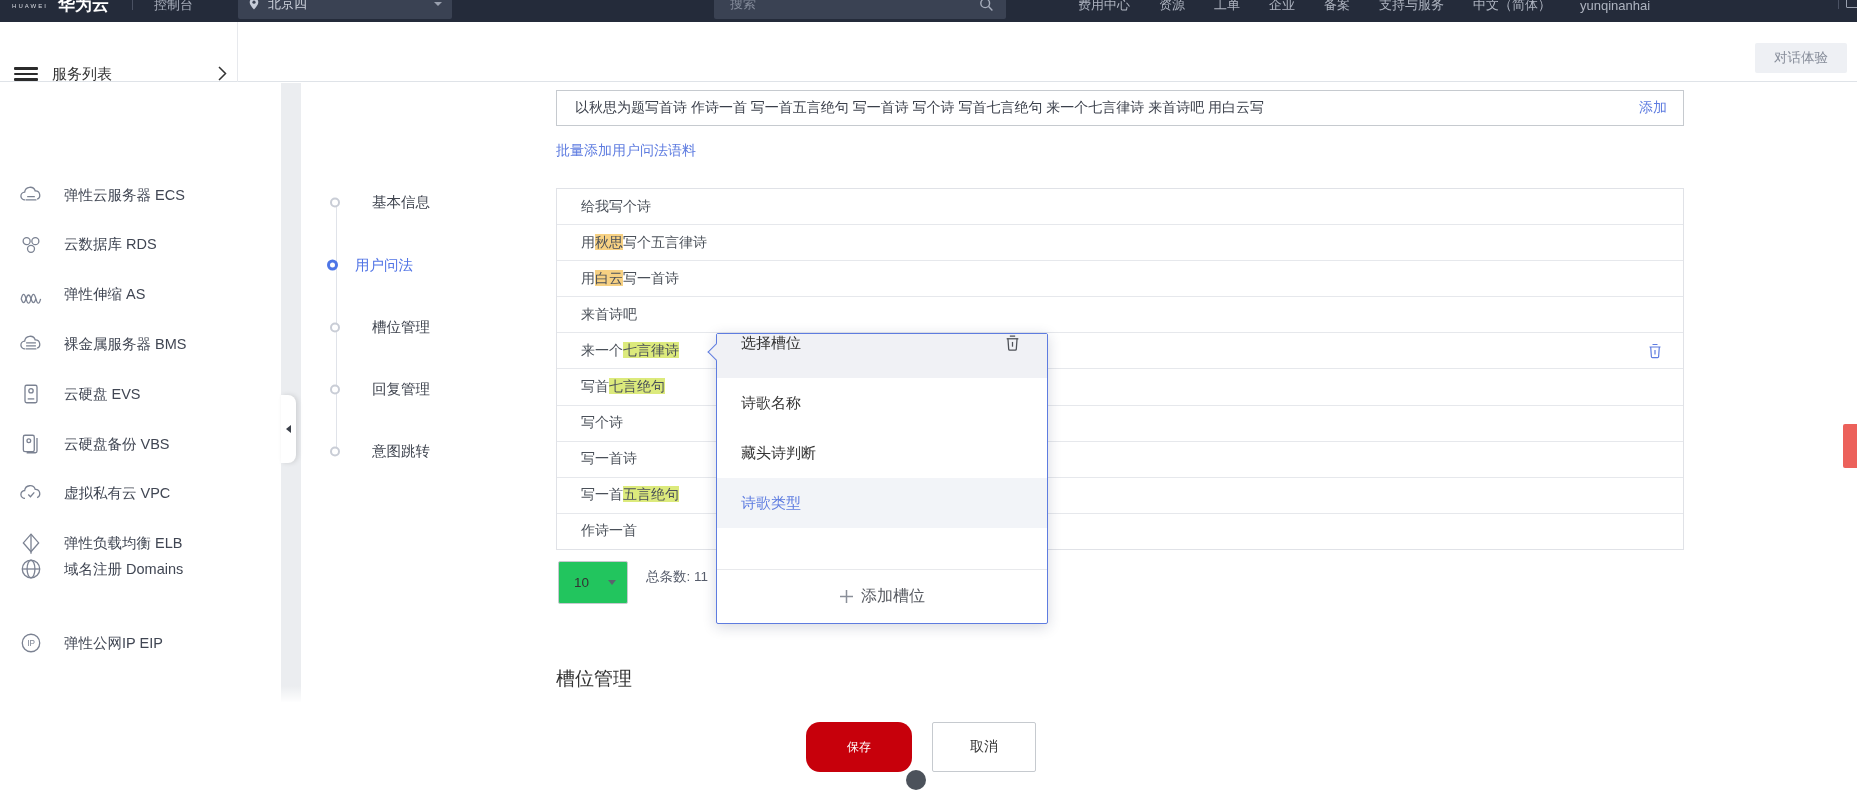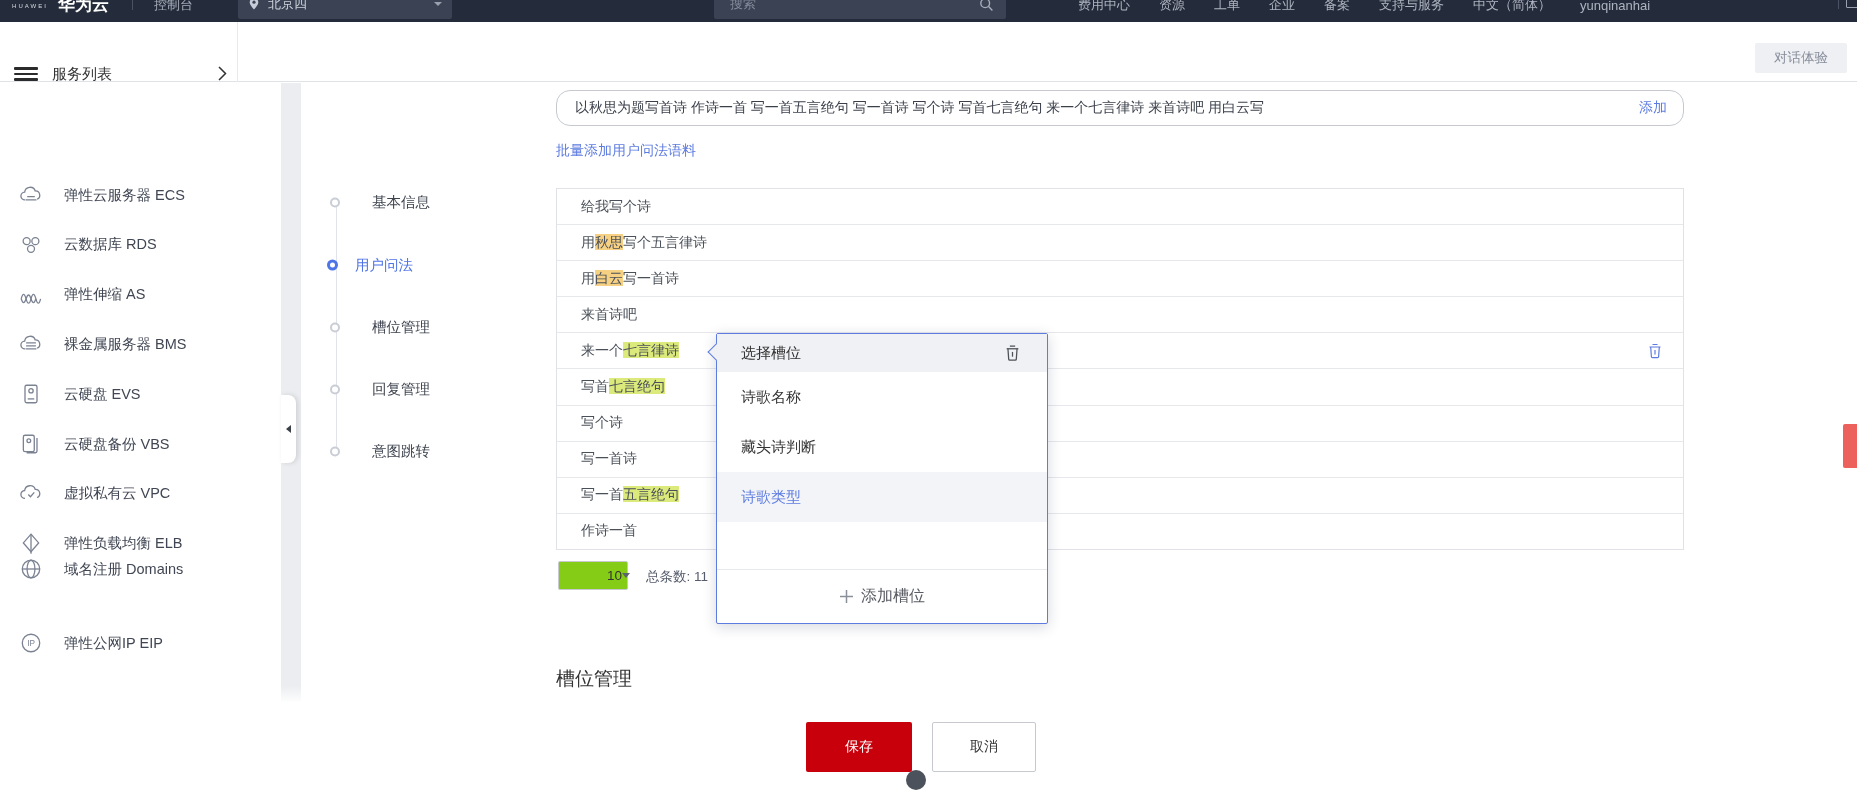--- a/index.html
+++ b/index.html
@@ -51,56 +51,56 @@
 
   
   .stepper-line { position:absolute; left:336px; top:202px; width:1px; height:249px; background:#e0e3e9; }
   .step { position:absolute; display:flex; align-items:center; transform:translateY(-50%); cursor:pointer; }
   .step .dot { width:10px; height:10px; border:2px solid #c9cdd6; border-radius:50%; background:#fff; margin-left:330px; }
   .step .step-lb { font-size:14.5px; color:#3e434e; margin-left:32px; }
   .step.active .dot { width:11px; height:11px; border:3px solid #4d75e6; margin-left:327px; }
   .step.active .step-lb { color:#5073e5; margin-left:17px; }
 
   
-  .corpus-input { position:absolute; left:556px; top:90px; width:1128px; height:36px; border:1px solid #c6cacf; border-radius:14px; background:#fff; display:flex; align-items:center; }
+  .corpus-input { position:absolute; left:556px; top:90px; width:1128px; height:36px; border:1px solid #c6cacf; border-radius:0; background:#fff; display:flex; align-items:center; }
   .corpus-input-text { font-size:14px; color:#3a3f4a; padding-left:18px; white-space:nowrap; overflow:hidden; }
   .add-link { position:absolute; right:16px; top:8px; font-size:14px; color:#5e7ce0; cursor:pointer; background:#fff; padding-left:8px; }
   .batch-link { position:absolute; left:556px; top:142px; font-size:14px; color:#5e7ce0; cursor:pointer; }
 
   .corpus-list { position:absolute; left:556px; top:188px; width:1128px; height:362px; border:1px solid #e0e2e7; display:flex; flex-direction:column; }
   .crow { flex:1; position:relative; display:flex; align-items:center; padding-left:24px; background:#fff; }
   .crow + .crow { border-top:1px solid #e6e8ec; }
   .crow-t { font-size:14px; color:#4a5059; }
   .hl-orange { background:#f7d183; }
   .hl-green { background:#dcea7c; }
   .crow-del { position:absolute; right:20px; top:50%; transform:translateY(-50%); color:#5e7ce0; cursor:pointer; line-height:0; }
 
-  .pager-select { position:absolute; left:558px; top:561px; width:70px; height:29px; border:1px solid #c6cacf; border-radius:2px; background:#84cc16; display:flex; align-items:center; cursor:pointer;padding-left:33px; }
+  .pager-select { position:absolute; left:558px; top:561px; width:70px; height:43px; border:1px solid #c6cacf; border-radius:2px; background:#22c55e; display:flex; align-items:center; cursor:pointer; }
   .pager-select .num { font-size:13.5px; color:#333; margin-left:15px; }
   .pager-select .sel-caret { width:0; height:0; border-left:4.5px solid transparent; border-right:4.5px solid transparent; border-top:5px solid #5c636e; margin-left:auto; margin-right:11px; }
   .total-lb { position:absolute; left:646px; top:568px; font-size:13.5px; color:#575d6c; }
 
   .sec-heading { position:absolute; left:556px; top:666px; font-size:19px; color:#333; font-weight:500; }
 
   
   .popup { position:absolute; left:716px; top:333px; width:332px; height:291px; background:#fff; border:1px solid #5e7ce0; border-radius:2px; box-shadow:0 3px 14px rgba(30,40,80,.18); z-index:15; }
-  .popup-head { height:38px; background:#f0f1f5; display:flex; align-items:center; padding:0 26px 0 24px; }
+  .popup-head { height:44px; background:#f0f1f5; display:flex; align-items:flex-start; padding:0 26px 0 24px; }
   .popup-title { font-size:15px; color:#333; }
   .popup-del { margin-left:auto; color:#4e5157; cursor:pointer; line-height:0; }
   .popup-arrow { position:absolute; left:-7px; top:12px; width:12px; height:12px; background:#f0f1f5; border-left:1px solid #5e7ce0; border-bottom:1px solid #5e7ce0; transform:rotate(45deg); }
   .opt { height:50px; line-height:50px; padding-left:24px; font-size:15px; color:#333; cursor:pointer; }
   .opt.sel { background:#f2f4f8; color:#5e7ce0; }
   .popup-foot { position:absolute; left:0; bottom:0; width:100%; height:54px; border-top:1px solid #e8e9ec; display:flex; align-items:center; justify-content:center; cursor:pointer; }
   .popup-foot .plus { line-height:0; margin-right:7px; }
   .popup-foot .foot-lb { font-size:16px; color:#595c63; }
 
   
   .footer { position:absolute; left:0; top:702px; width:1857px; height:93px; background:#fff; z-index:25; }
   .footer::before { content:""; position:absolute; left:0; top:-16px; width:100%; height:16px; background:linear-gradient(to top, rgba(255,255,255,.95), rgba(255,255,255,0)); }
-  .btn-save { position:absolute; left:806px; top:20px; width:106px; height:50px; background:#c7000b; color:#fff; font-size:14px; border:none; border-radius:2px; cursor:pointer; }
+  .btn-save { position:absolute; left:806px; top:20px; width:106px; height:50px; background:#c7000b; color:#fff; font-size:12px; border:none; border-radius:14px; cursor:pointer; }
   .btn-cancel { position:absolute; left:932px; top:20px; width:104px; height:50px; background:#fff; color:#333; font-size:14px; border:1px solid #c6cacf; border-radius:2px; cursor:pointer; }
   .dark-dot { position:absolute; left:906px; top:770px; width:20px; height:20px; border-radius:50%; background:#4c525b; z-index:28; }
   .red-sliver { position:absolute; left:1843px; top:424px; width:14px; height:44px; background:#ec615b; border-radius:2px 0 0 2px; z-index:28; cursor:pointer; }
 </style>
 </head>
 <body>
 
 <div class="screen">
 
   <div class="topbar">

